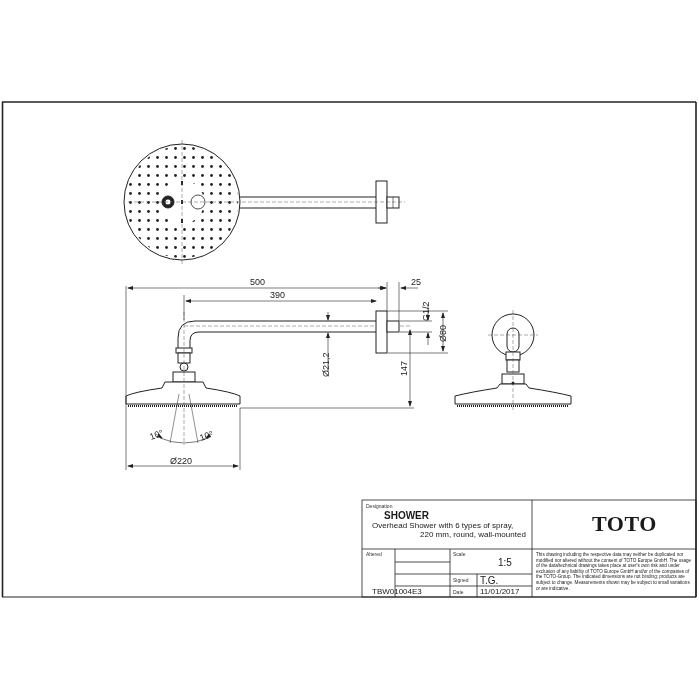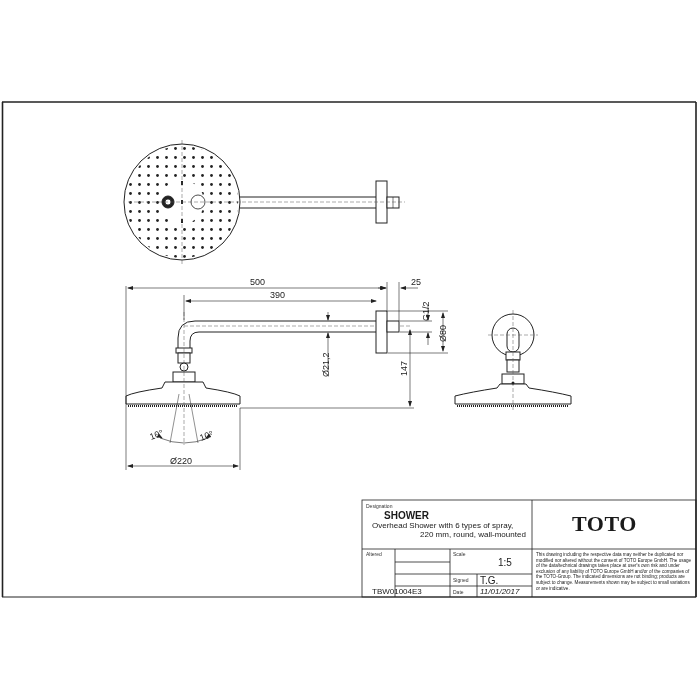--- a/index.html
+++ b/index.html
@@ -1,21 +1,21 @@
 <!DOCTYPE html>
 <html><head>
 <meta charset="utf-8">
 <style>
   html,body{margin:0;padding:0;background:#fff;}
   body{width:699px;height:699px;position:relative;overflow:hidden;font-family:"Liberation Sans",sans-serif;color:#1a1a1a;}
   #drawing{position:absolute;left:0;top:0;}
   .lbl{position:absolute;font-size:5px;color:#333;}
   .txt{position:absolute;white-space:nowrap;}
   .disc{position:absolute;font-size:4.6px;line-height:5.6px;color:#222;left:536px;top:552px;width:158px;}
-  .logo{position:absolute;font-family:"Liberation Serif",serif;font-weight:bold;font-size:22px;letter-spacing:0.5px;left:572px;top:511px;}
+  .logo{position:absolute;font-family:"Liberation Serif",serif;font-weight:bold;font-size:22px;letter-spacing:0.5px;left:592px;top:511px;}
 </style>
 </head>
 <body>
 
 <svg id="drawing" width="699" height="699" viewBox="0 0 699 699">
   <defs>
     <marker id="arr" markerWidth="6" markerHeight="6" refX="5" refY="3" orient="auto" markerUnits="userSpaceOnUse">
       <path d="M0,1 L6,3 L0,5 Z" fill="#222"></path>
     </marker>
     <marker id="arrs" markerWidth="6" markerHeight="6" refX="1" refY="3" orient="auto" markerUnits="userSpaceOnUse">
@@ -160,16 +160,16 @@
 <div class="txt" style="left:372px;top:521px;font-size:8px;">Overhead Shower with 6 types of spray,</div>
 <div class="txt" style="left:372px;top:530px;font-size:8px;margin-left:48px;">220 mm, round, wall-mounted</div>
 <div class="txt" style="left:372px;top:539px;font-size:8px;margin-top:48px;">TBW01004E3</div>
 
 <div class="lbl" style="left:366px;top:551px;">Altered</div>
 <div class="lbl" style="left:453px;top:551px;">Scale</div>
 <div class="txt" style="left:498px;top:557px;font-size:10px;">1:5</div>
 <div class="lbl" style="left:453px;top:577px;">Signed</div>
 <div class="txt" style="left:480px;top:575px;font-size:10px;">T.G.</div>
 <div class="lbl" style="left:453px;top:589px;">Date</div>
-<div class="txt" style="left:480px;top:587px;font-size:8px;font-style:italic;">11/01/2017</div>
+<div class="txt" style="left:480px;top:587px;font-size:8px;">11/01/2017</div>
 
 <div class="logo">TOTO</div>
 <div class="disc">This drawing including the respective data may neither be duplicated nor modified nor altered without the consent of TOTO Europe GmbH. The usage of the data/technical drawings takes place at user's own risk and under exclusion of any liability of TOTO Europe GmbH and/or of the companies of the TOTO-Group. The indicated dimensions are not binding; products are subject to change. Measurements shown may be subject to small variations or are indicative.</div>
 
 </body></html>

